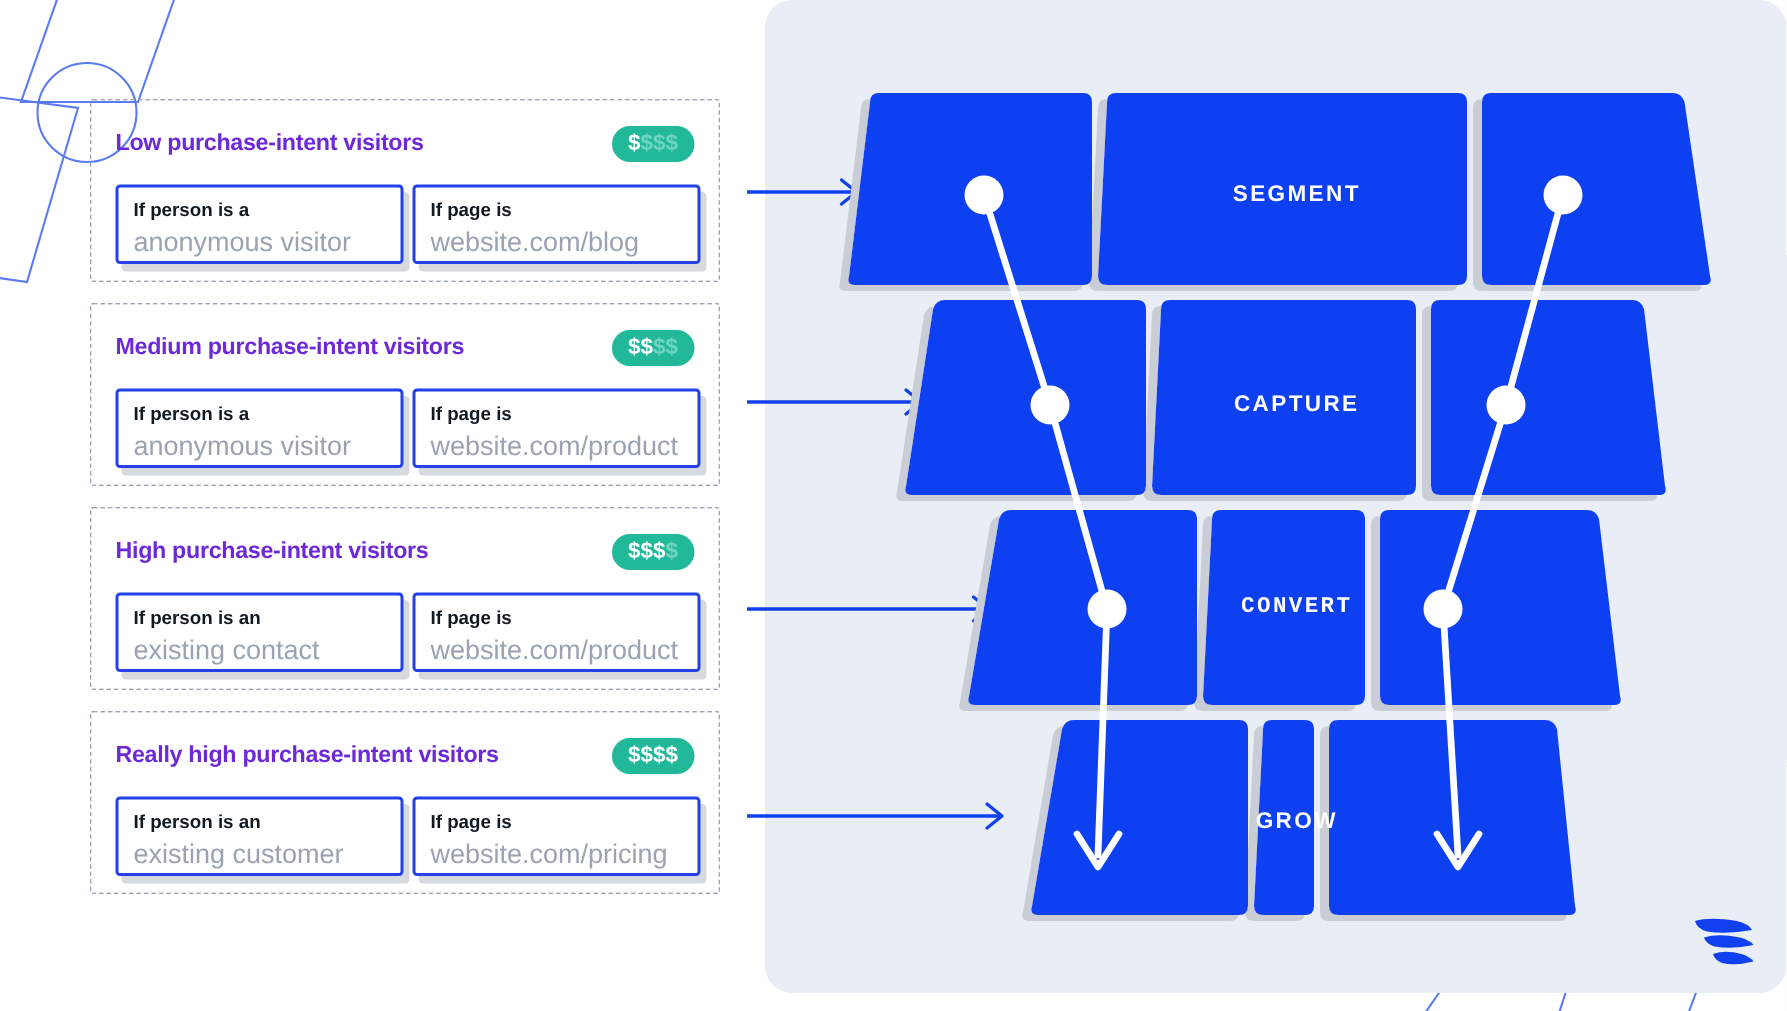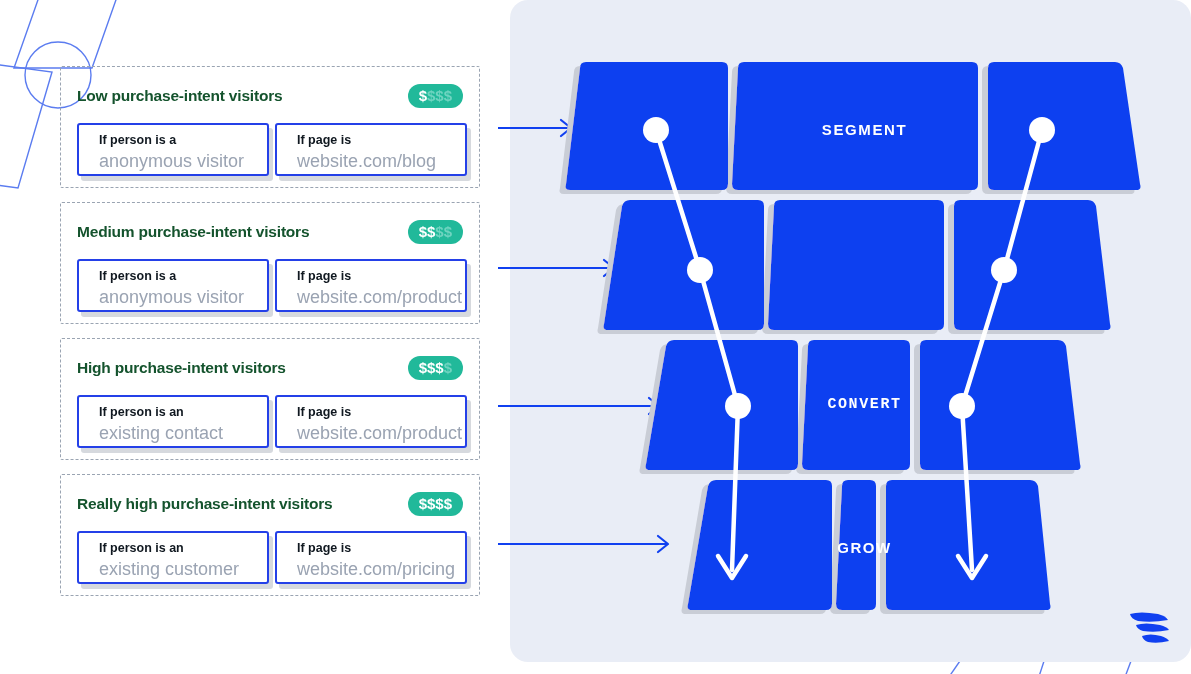--- a/index.html
+++ b/index.html
@@ -23,21 +23,21 @@
     background: transparent;
     padding: 16px 16px 18px 16px;
     margin-bottom: 14px;
     height: 122px;
   }
   .card-head {
     display: flex; align-items: center; justify-content: space-between;
     margin-bottom: 14px; height: 26px;
   }
   .card-title {
-    font-size: 15.5px; font-weight: bold; color: #14532d;
+    font-size: 15.5px; font-weight: bold; color: #6d28d9;
     letter-spacing: -0.2px; white-space: nowrap;
   }
   .badge {
     background: #21b99a;
     border-radius: 14px;
     padding: 4px 11px 5px 11px;
     font-size: 15px; font-weight: bold;
     letter-spacing: 0px;
     line-height: 1;
     white-space: nowrap;
@@ -49,21 +49,21 @@
   .field-wrap { position: relative; width: 192px; height: 53px; }
   .field-shadow {
     position: absolute; left: 4px; top: 5px; width: 192px; height: 53px;
     background: #d6d9de; border-radius: 3px;
   }
   .field {
     position: absolute; left: 0; top: 0; width: 192px; height: 53px;
     background: #ffffff;
     border: 2px solid #2440e8;
     border-radius: 3px;
-    padding: 7px 20px;
+    padding: 7px 10px;
   }
   .field-label { font-size: 12.5px; font-weight: bold; color: #101820; line-height: 1.35; }
   .field-value { font-size: 18px; color: #9aa3b2; line-height: 1.35; }
 
   
   .conn { position: absolute; }
 
   
   #panel {
     position: absolute; left: 510px; top: 0px;
@@ -174,20 +174,21 @@
     <g>
       <path d="M 532 130 L 494 270 L 452 406 L 462 570" fill="none" stroke="#ffffff" stroke-width="4.5" stroke-linecap="round"></path>
       <path d="M 448 556 L 462 578 L 476 556" fill="none" stroke="#ffffff" stroke-width="4.5" stroke-linecap="round" stroke-linejoin="round"></path>
       <circle cx="532" cy="130" r="13" fill="#ffffff"></circle>
       <circle cx="494" cy="270" r="13" fill="#ffffff"></circle>
       <circle cx="452" cy="406" r="13" fill="#ffffff"></circle>
     </g>
   </svg>
 
   <div class="row-label" style="left:730px;top:121px;">SEGMENT</div>
+  <div class="row-label" style="left:730px;top:261px;">CAPTURE</div>
   <div class="row-label" style="left:730px;top:396px;font-family:Liberation Mono, monospace;">CONVERT</div>
   <div class="row-label" style="left:730px;top:539px;">GROW</div>
 
   <div id="cards">
 
     <div class="card">
       <div class="card-head">
         <div class="card-title">Low purchase-intent visitors</div>
         <div class="badge"><span class="on">$</span><span class="off">$</span><span class="off">$</span><span class="off">$</span></div>
       </div>

